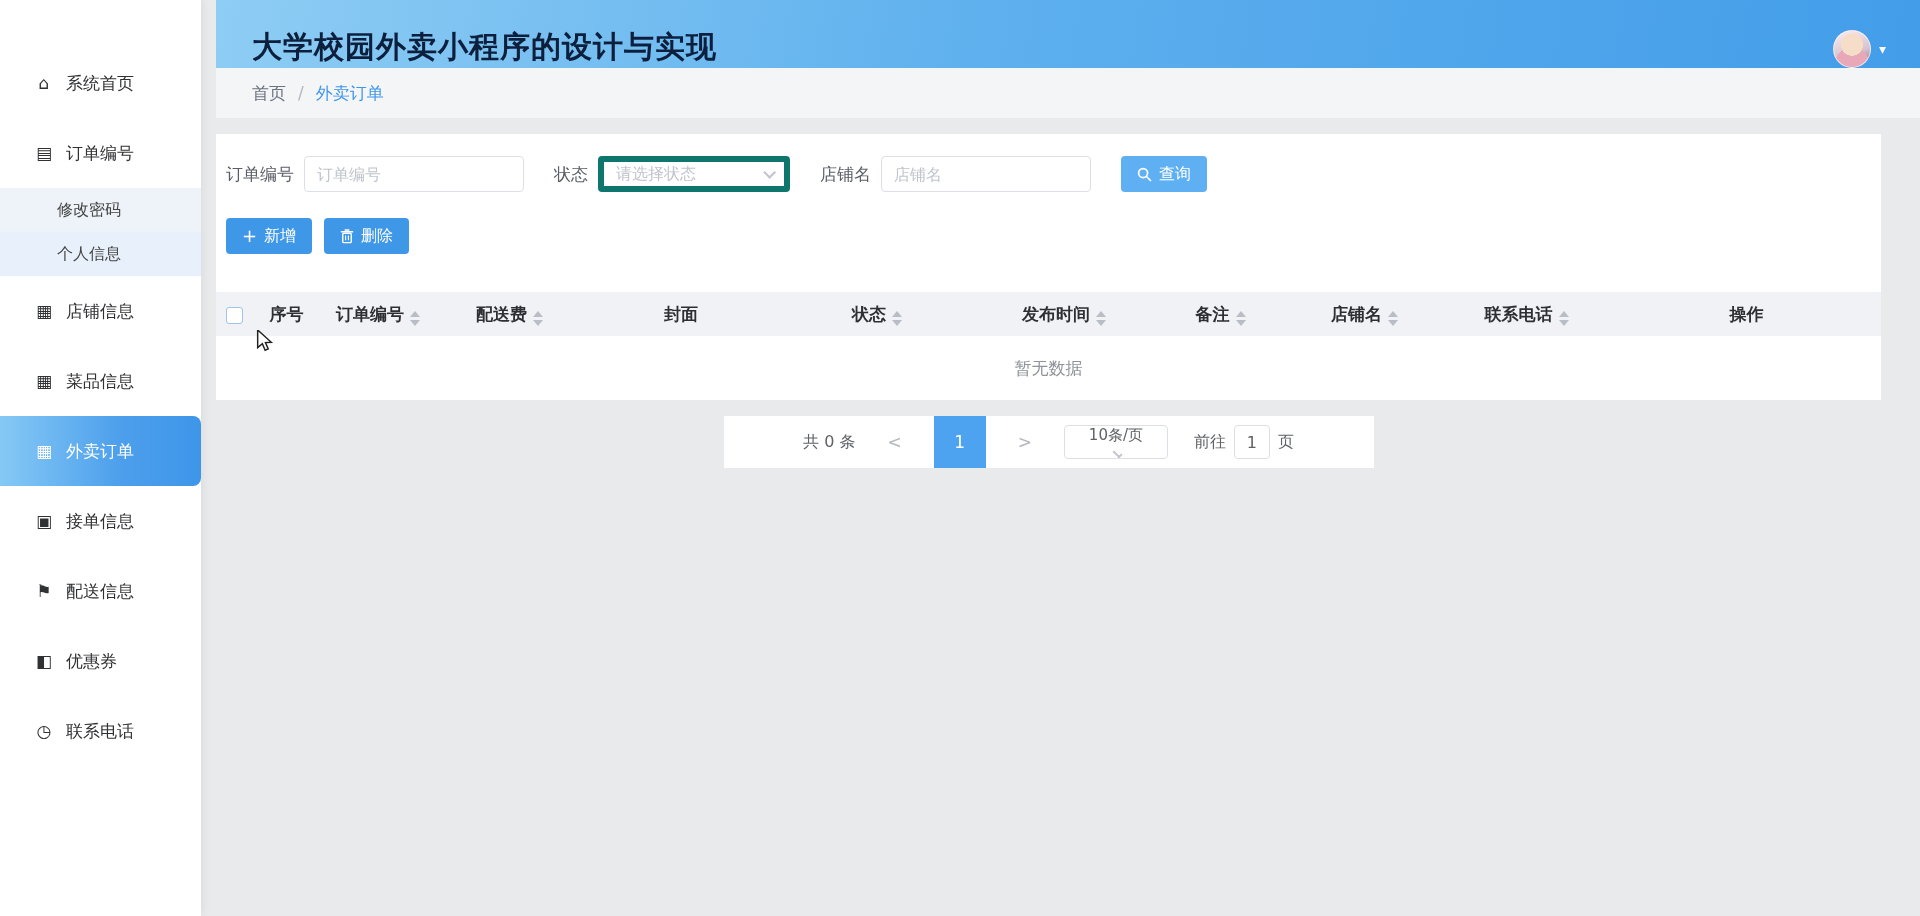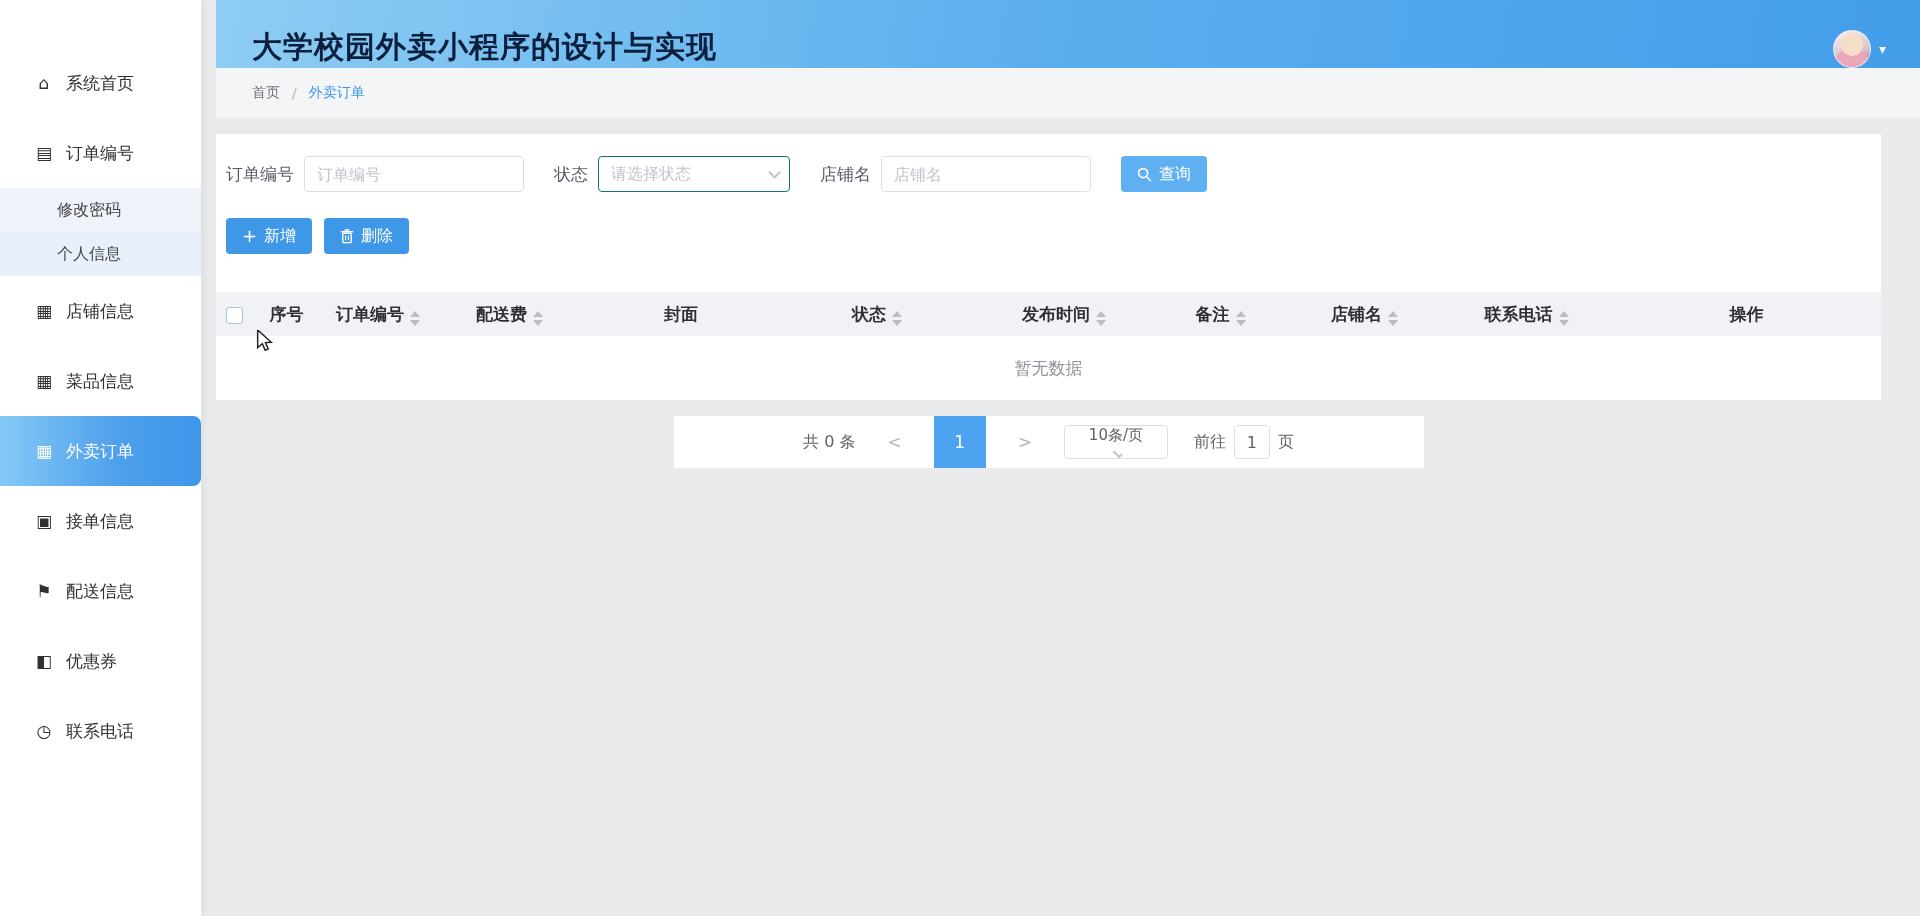--- a/index.html
+++ b/index.html
@@ -58,21 +58,21 @@
       radial-gradient(circle at 50% 38%, #f6ddc8 0 38%, transparent 39%),
       radial-gradient(circle at 50% 95%, #e8a8b8 0 45%, transparent 46%),
       linear-gradient(160deg,#fdeef0 0%,#d9c2cf 60%,#8d6b7a 100%);
     border:1px solid rgba(255,255,255,.65);
   }
   .user-caret { color:rgba(255,255,255,.95); font-size:14px; }
 
   .breadcrumb {
     height:50px; background:#f4f5f7;
     display:flex; align-items:center; gap:12px;
-    padding-left:36px; font-size:14px;
+    padding-left:36px; font-size:17px;
   }
   .crumb { color:#6b7280; cursor:pointer; }
   .crumb-sep { color:#b4b8bf; }
   .crumb.current { color:#3e97e9; cursor:default; }
 
   
   .content { padding:16px 39px 0 0; }
   .panel { background:#ffffff; padding-top:22px; }
 
   .filter-row { display:flex; align-items:center; gap:10px; padding-left:10px; }
@@ -80,21 +80,21 @@
   .f-label { font-size:17px; color:#5a5e66; white-space:nowrap; }
   .f-input {
     height:36px; border:1px solid #dcdfe6; border-radius:4px;
     padding:0 12px; font-size:16px; color:#606266; outline:none;
     font-family:inherit; background:#fff;
   }
   .f-input::placeholder { color:#c0c4cc; }
   .w-order { width:220px; }
   .w-shop  { width:210px; }
   .f-select {
-    width:192px; height:36px; border:1px solid #0f766e; border-radius:4px;
+    width:192px; height:36px; border:6px solid #0f766e; border-radius:4px;
     display:flex; align-items:center; justify-content:space-between;
     padding:0 12px; background:#fff; cursor:pointer;
   }
   .f-select .ph { color:#c0c4cc; font-size:16px; }
   .chev {
     width:9px; height:9px; border-right:2px solid #c0c4cc; border-bottom:2px solid #c0c4cc;
     transform:rotate(45deg) translateY(-3px);
   }
   .btn {
     height:36px; border:none; border-radius:4px; cursor:pointer;
@@ -125,21 +125,21 @@
     vertical-align:middle;
   }
   .empty-row {
     height:64px; display:flex; align-items:center; justify-content:center;
     color:#909399; font-size:17px; background:#fff;
   }
 
   
   .pager-wrap { display:flex; justify-content:center; margin-top:16px; }
   .pager {
-    background:#fff; height:52px; width:750px;
+    background:#fff; height:52px; width:650px;
     display:flex; align-items:center; justify-content:center; gap:26px;
     font-size:16px; color:#606266;
   }
   .pager .nav-arrow { color:#b4b7bd; font-size:17px; cursor:pointer; background:none; border:none; padding:0 6px; font-family:inherit; }
   .page-btn {
     width:52px; height:52px; background:#4da3f0; color:#fff;
     display:flex; align-items:center; justify-content:center;
     font-size:17px; cursor:pointer; border:none; font-family:inherit;
   }
   .size-select {

